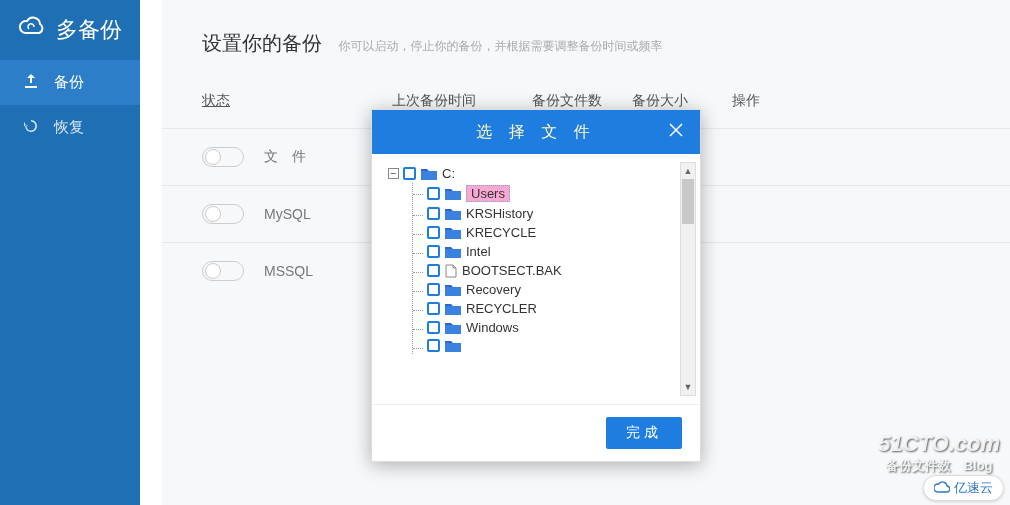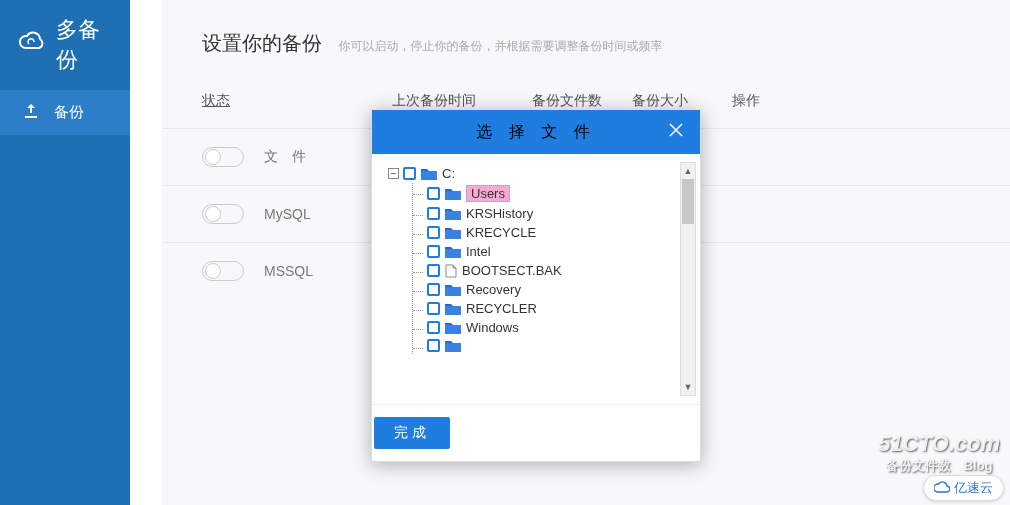--- a/index.html
+++ b/index.html
@@ -1,17 +1,17 @@
 <!DOCTYPE html>
 <html><head>
   <meta charset="utf-8">
   <style>
     * { margin: 0; padding: 0; box-sizing: border-box; }
     body { font-family: "Microsoft YaHei", Arial, sans-serif; background: #fff; width: 1010px; height: 505px; overflow: hidden; position: relative; }
-    .sidebar { position: absolute; left: 0; top: 0; width: 130px; height: 505px; background: #1f6fb5; }
+    .sidebar { position: absolute; left: 0; top: 0; width: 140px; height: 505px; background: #1f6fb5; }
     .logo-row { display: flex; align-items: center; padding: 15px 18px; color: #fff; font-size: 22px; font-weight: 400; }
     .logo-icon { margin-right: 10px; }
     .nav-item { display: flex; align-items: center; padding: 12px 22px; color: #d3e3f1; font-size: 15px; cursor: pointer; }
     .nav-item.active { background: #2c7ec9; color: #fff; }
     .nav-icon { margin-right: 14px; }
     .content { position: absolute; left: 162px; top: 0; right: 0; bottom: 0; background: #f6f8fa; }
     .page-head { padding: 30px 40px 25px; }
     .page-title { font-size: 20px; color: #333; display: inline-block; margin-right: 12px; }
     .page-sub { font-size: 12px; color: #aaa; }
     .table-head { display: flex; padding: 10px 40px 18px; color: #555; font-size: 14px; }
@@ -19,38 +19,38 @@
     .col-status { width: 190px; text-decoration: underline; }
     .col-last { width: 140px; }
     .col-files { width: 100px; }
     .col-size { width: 100px; }
     .col-op { width: 60px; }
     .row { display: flex; align-items: center; padding: 18px 40px; border-top: 1px solid #e8e8e8; font-size: 14px; color: #777; }
     .toggle { width: 42px; height: 20px; border: 1px solid #ccc; border-radius: 10px; position: relative; margin-right: 20px; }
     .toggle::after { content: ''; position: absolute; width: 14px; height: 14px; border: 1px solid #ccc; border-radius: 50%; background: #fff; top: 1px; left: 2px; }
     .modal { position: absolute; left: 371px; top: 109px; width: 330px; background: #fff; box-shadow: 0 3px 18px rgba(0,0,0,0.3); border: 1px solid #ddd; }
     .modal-head { background: #1f7de0; height: 44px; display: flex; align-items: center; justify-content: center; position: relative; }
-    .modal-title { color: #000000; font-size: 16px; letter-spacing: 6px; }
+    .modal-title { color: #fef9c3; font-size: 16px; letter-spacing: 6px; }
     .modal-close { position: absolute; right: 14px; top: 10px; cursor: pointer; }
     .modal-body { padding: 10px 8px 10px 16px; height: 250px; overflow: hidden; position: relative; }
     .tree-root { font-size: 13px; color: #333; }
     .tree-node { display: flex; align-items: center; padding: 2px 0; }
     .tree-children { margin-left: 24px; border-left: 1px dotted #999; }
     .tree-children .tree-node { margin-left: 0px; padding-left: 14px; position: relative; }
     .tree-children .tree-node::before { content: ''; position: absolute; left: 0; top: 11px; width: 10px; border-top: 1px dotted #999; }
     .expander { width: 11px; height: 11px; border: 1px solid #888; display: inline-flex; align-items: center; justify-content: center; font-size: 10px; line-height: 1; margin-right: 4px; background: #fff; cursor: pointer; }
     .checkbox { width: 13px; height: 13px; border: 2px solid #1f7de0; border-radius: 2px; display: inline-block; margin-right: 5px; cursor: pointer; }
     .folder-icon { margin-right: 5px; display: inline-flex; }
     .file-icon { margin-right: 5px; display: inline-flex; }
     .node-label { cursor: pointer; }
     .node-label.selected { background: #f9a8d4; border: 1px dotted #7aa7d1; padding: 0 4px; }
     .scrollbar { position: absolute; right: 4px; top: 8px; width: 16px; height: 234px; background: #f1f1f1; border: 1px solid #ddd; }
     .scroll-up, .scroll-down { height: 16px; display: flex; align-items: center; justify-content: center; font-size: 9px; color: #666; background: #f1f1f1; cursor: pointer; }
     .scroll-thumb { position: absolute; top: 16px; left: 1px; right: 1px; height: 45px; background: #c8c8c8; cursor: pointer; }
-    .modal-foot { padding: 12px 2px; display: flex; justify-content: flex-start; border-top: 1px solid #eee; }
+    .modal-foot { padding: 12px 18px; display: flex; justify-content: flex-end; border-top: 1px solid #eee; }
     .btn-done { background: #1f7de0; color: #fff; border: none; padding: 7px 20px; font-size: 14px; letter-spacing: 4px; cursor: pointer; border-radius: 2px; }
     .watermark { position: absolute; right: 10px; bottom: 30px; color: rgba(255,255,255,0.85); font-family: Arial, sans-serif; font-style: italic; font-weight: bold; text-shadow: 1px 1px 2px rgba(0,0,0,0.6); text-align: center; }
     .watermark .l1 { font-size: 22px; }
     .watermark .l2 { font-size: 13px; font-style: normal; }
     .brand-badge { position: absolute; right: 6px; bottom: 4px; background: #fff; border: 1px solid #ddd; border-radius: 14px; padding: 3px 10px; display: flex; align-items: center; box-shadow: 0 1px 3px rgba(0,0,0,0.15); font-size: 13px; color: #2a74c7; }
     .brand-badge svg { margin-right: 4px; }
   </style>
 </head>
 <body>
 
@@ -64,20 +64,28 @@
     </span>
     <span>多备份</span>
   </div>
   <div class="nav-item active">
     <span class="nav-icon">
       <svg width="18" height="18" viewBox="0 0 18 18" fill="#fff">
           <path d="M9 2l4 4h-3v5H8V6H5l4-4zM3 14h12v2H3z"></path>
         </svg>
     </span>
     <span>备份</span>
+  </div>
+  <div class="nav-item">
+    <span class="nav-icon">
+      <svg width="18" height="18" viewBox="0 0 18 18" fill="#d3e3f1">
+          <path d="M9 3a6 6 0 1 1-5.6 3.9L2 5v4h4L4.6 7.6A4.5 4.5 0 1 0 9 4.5V3z"></path>
+        </svg>
+    </span>
+    <span>恢复</span>
   </div>
 </div>
 
 <div class="content">
   <div class="page-head">
     <span class="page-title">设置你的备份</span>
     <span class="page-sub">你可以启动，停止你的备份，并根据需要调整备份时间或频率</span>
   </div>
   <div class="table-head">
     <div class="col-status">状态</div>

